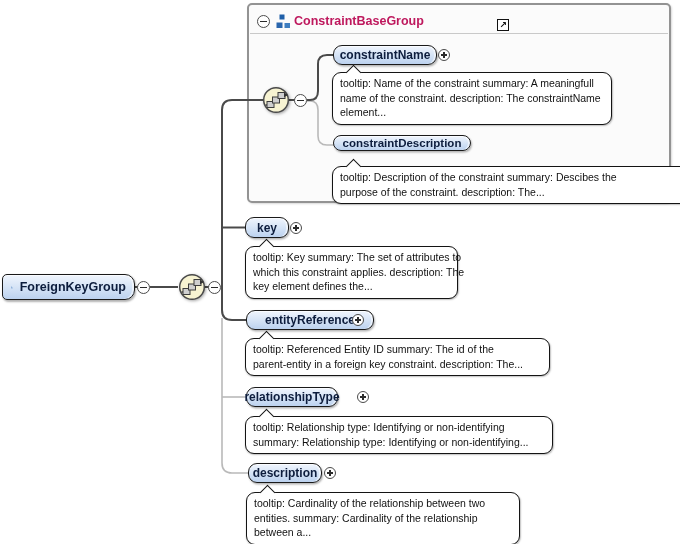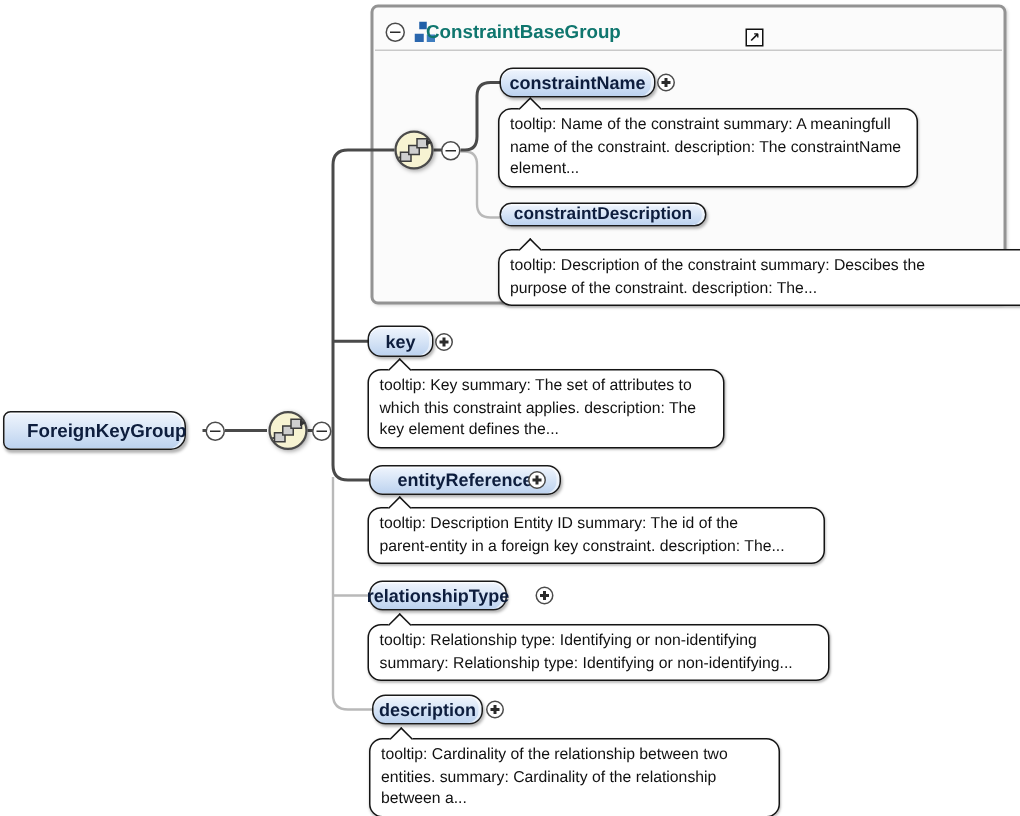--- a/index.html
+++ b/index.html
@@ -9,22 +9,22 @@
   }
   .wires{position:absolute;left:0;top:0;z-index:2;}
 
   
   .group-box{
     position:absolute;left:247px;top:3px;width:424px;height:200px;z-index:1;
     background:#fbfbfb;border:2px solid #939393;border-radius:5px;
     box-shadow:1px 1px 2px rgba(0,0,0,.15);box-sizing:border-box;
   }
   .group-title{
-    position:absolute;left:284px;top:14px;z-index:3;
-    font-size:12.5px;font-weight:bold;color:#0f766e;
+    position:absolute;left:294px;top:14px;z-index:3;
+    font-size:12.5px;font-weight:bold;color:#be185d;
   }
   .separator{position:absolute;left:250px;top:33px;width:418px;height:1px;background:#c9c9c9;z-index:3;}
   .link-box{
     position:absolute;left:497px;top:19px;width:12px;height:12px;z-index:3;
     border:1.5px solid #111;background:#fff;box-sizing:border-box;
     display:flex;align-items:center;justify-content:center;
     font-size:9px;font-weight:bold;color:#111;line-height:1;cursor:pointer;
   }
 
   
@@ -84,21 +84,21 @@
       <path d="M135,287 H139"></path>
       <path d="M150,287 H178"></path>
       <path d="M205,287 H210"></path>
       <path d="M263,100 H232 Q222,100 222,110 V310 Q222,320 232,320 H247"></path>
       <path d="M222,227.5 H246"></path>
       <path d="M289,100 H296"></path>
       <path d="M307,100 H310 Q318,100 318,91 V64 Q318,55 327,55 H334"></path>
     </g>
   </svg>
 
-  <div class="pill root-pill" style="left:2px;top:274px;width:122px;height:26px;">
+  <div class="pill root-pill" style="left:2px;top:274px;width:133px;height:26px;">
     <svg width="15" height="15" viewBox="0 0 15 15">
       <rect x="3.5" y="0.5" width="5" height="5" fill="#1f5fa8"></rect>
       <rect x="0.5" y="8.5" width="6" height="5.5" fill="#2a66ad"></rect>
       <rect x="8.5" y="9" width="5.5" height="5" fill="#3f7ec0"></rect>
     </svg>
     <span>ForeignKeyGroup</span>
   </div>
   <div class="pm" style="left:137px;top:281px;"></div>
 
   <svg class="seq" style="left:177px;top:272px;" width="30" height="30" viewBox="0 0 30 30">
@@ -138,27 +138,27 @@
   <div class="tooltip" style="left:332px;top:72px;width:280px;">tooltip: Name of the constraint summary: A meaningfull
 name of the constraint. description: The constraintName
 element...</div>
 
   <div class="pill small-text" style="left:333px;top:135px;width:138px;height:16px;">constraintDescription</div>
   <div class="tooltip" style="left:332px;top:166px;width:394px;">tooltip: Description of the constraint summary: Descibes the
 purpose of the constraint. description: The...</div>
 
   <div class="pill" style="left:245px;top:217px;width:44px;height:21px;">key</div>
   <div class="pm plus" style="left:290px;top:222px;"></div>
-  <div class="tooltip" style="left:245px;top:246px;width:238px;">tooltip: Key summary: The set of attributes to
+  <div class="tooltip" style="left:245px;top:246px;width:213px;">tooltip: Key summary: The set of attributes to
 which this constraint applies. description: The
 key element defines the...</div>
 
   <div class="pill" style="left:246px;top:310px;width:128px;height:20px;">entityReference</div>
   <div class="pm plus" style="left:352px;top:314px;"></div>
-  <div class="tooltip" style="left:245px;top:338px;width:305px;">tooltip: Description Entity ID summary: The id of the
+  <div class="tooltip" style="left:245px;top:338px;width:305px;">tooltip: Referenced Entity ID summary: The id of the
 parent-entity in a foreign key constraint. description: The...</div>
 
   <div class="pill" style="left:246px;top:387px;width:92px;height:20px;">relationshipType</div>
   <div class="pm plus" style="left:357px;top:391px;"></div>
   <div class="tooltip" style="left:245px;top:416px;width:308px;">tooltip: Relationship type: Identifying or non-identifying
 summary: Relationship type: Identifying or non-identifying...</div>
 
   <div class="pill" style="left:248px;top:463px;width:74px;height:20px;">description</div>
   <div class="pm plus" style="left:324px;top:467px;"></div>
   <div class="tooltip" style="left:246px;top:492px;width:274px;">tooltip: Cardinality of the relationship between two

